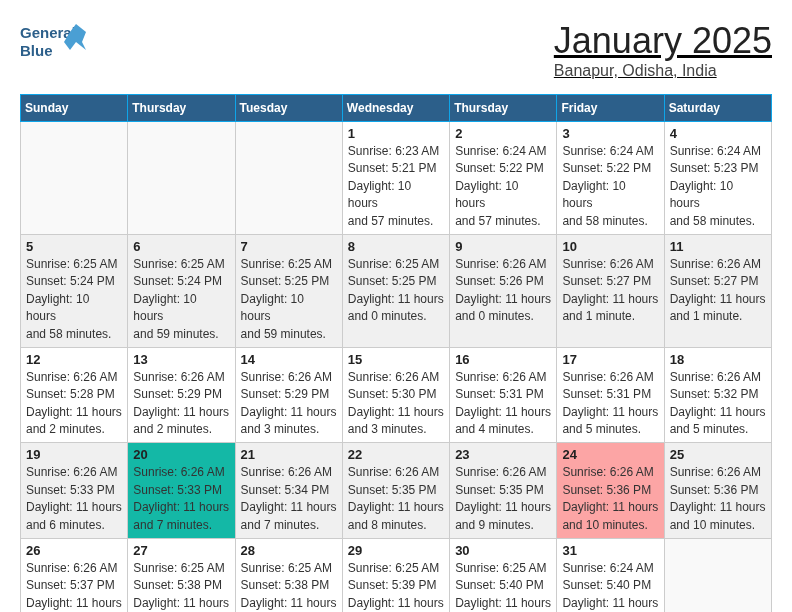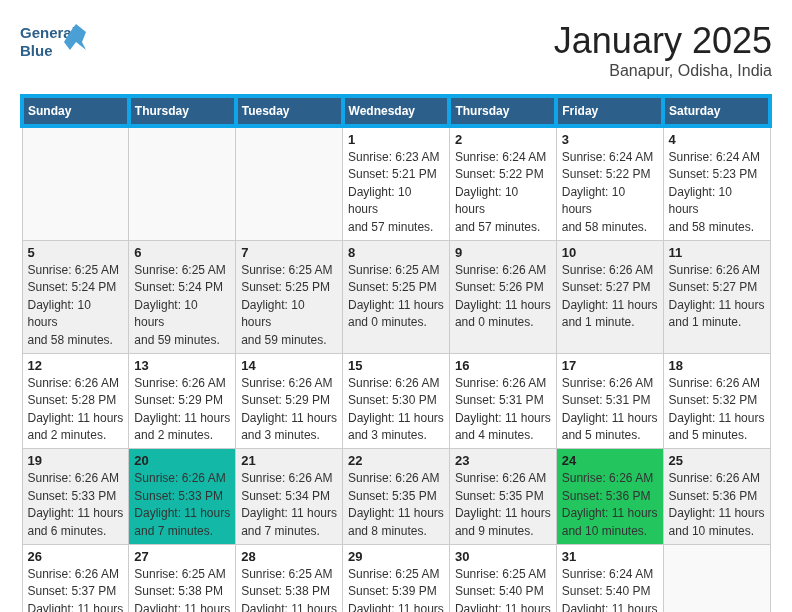--- a/index.html
+++ b/index.html
@@ -14,21 +14,22 @@
       display: flex;
       align-items: flex-start;
       justify-content: space-between;
       margin-bottom: 14px;
     }
     .logo {
       display: flex;
       align-items: center;
     }
     .title-block {
-      text-align: right;
+      text-align: left;
+      text-decoration: underline;
     }
     .month-title {
       font-size: 36px;
       font-weight: normal;
       color: #222;
     }
     .location {
       font-size: 16px;
       color: #444;
     }
@@ -37,21 +38,21 @@
       border-collapse: collapse;
       border: 1px solid #ccc;
     }
     .calendar th {
       background: #2c5f8a;
       color: #fff;
       font-size: 12px;
       font-weight: bold;
       padding: 6px 4px;
       text-align: left;
-      border: 4px solid #0ea5e9;
+      border: 1px solid #0ea5e9;
     }
     .calendar td {
       width: 107px;
       vertical-align: top;
       border: 1px solid #ccc;
       padding: 4px 5px;
       height: 85px;
       background: #fff;
     }
     .calendar tr:nth-child(even) td {
@@ -266,21 +267,21 @@
 Daylight: 11 hours
 and 8 minutes.</div>
         </td>
         <td style="background: rgb(240, 240, 240); margin-top: 32px;">
           <div class="day-num">23</div>
           <div class="day-info" style="white-space: pre-line;">Sunrise: 6:26 AM
 Sunset: 5:35 PM
 Daylight: 11 hours
 and 9 minutes.</div>
         </td>
-        <td style="background: #22c55e;">
+        <td style="background: #fca5a5;">
           <div class="day-num">24</div>
           <div class="day-info" style="white-space: pre-line;">Sunrise: 6:26 AM
 Sunset: 5:36 PM
 Daylight: 11 hours
 and 10 minutes.</div>
         </td>
         <td style="background: rgb(240, 240, 240);">
           <div class="day-num">25</div>
           <div class="day-info" style="white-space: pre-line;">Sunrise: 6:26 AM
 Sunset: 5:36 PM

